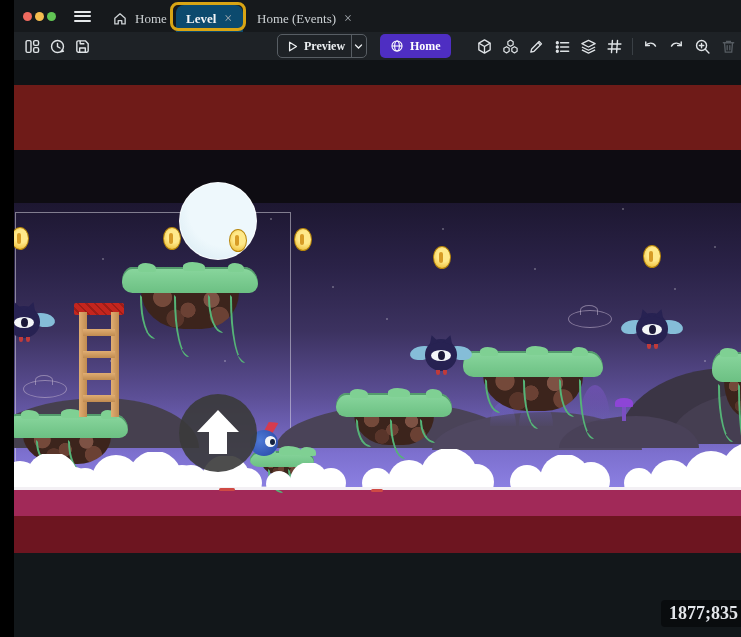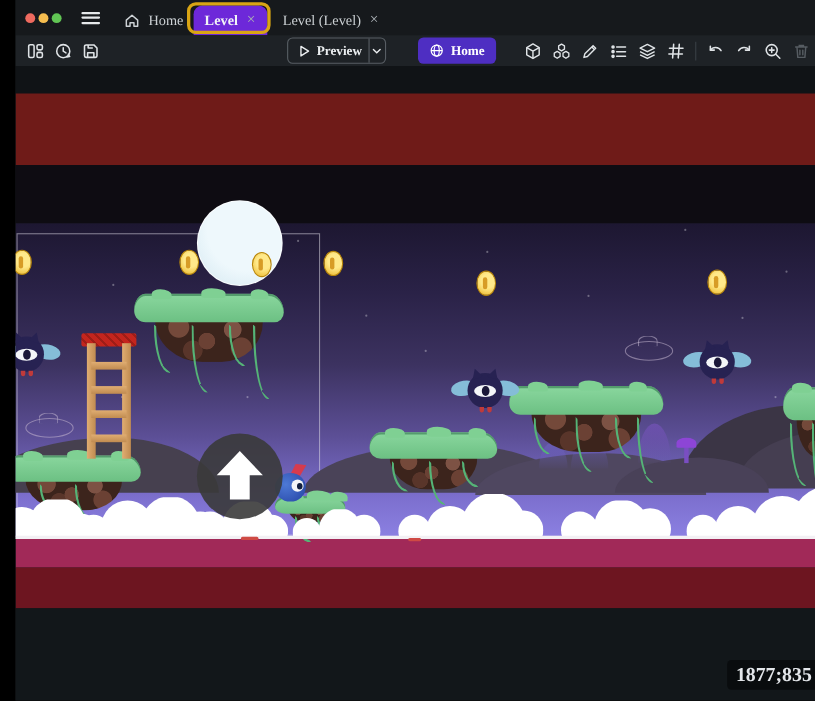--- a/index.html
+++ b/index.html
@@ -11,32 +11,32 @@
   #titlebar{position:absolute;left:0;top:0;width:741px;height:32px;background:#16191c;}
   .tl{position:absolute;top:12px;width:9px;height:9px;border-radius:50%;}
   #tl-close{left:9px;background:#ee6a5f;}
   #tl-min{left:21px;background:#f5bd4f;}
   #tl-max{left:33px;background:#61c554;}
   #hamburger{position:absolute;left:60px;top:11px;width:17px;height:11px;cursor:pointer;}
   #hamburger span{display:block;height:1.8px;background:#e6e9eb;margin-bottom:2.6px;border-radius:1px;}
   .tab{position:absolute;top:5px;height:27px;display:flex;align-items:center;gap:7px;
        color:#ccd1d4;font-size:13px;padding:0 10px;border-radius:8px 8px 0 0;cursor:pointer;}
   #tab-home{left:88px;}
-  #tab-level{left:162px;background:#6d28d9;color:#f2f4f6;font-weight:bold;}
+  #tab-level{left:162px;background:#0c4a6e;color:#f2f4f6;font-weight:bold;}
   #tab-events{left:233px;}
   .tab .close{font-size:14px;color:#a9afb4;font-weight:normal;padding:0 1px;}
   #level-highlight{position:absolute;left:156px;top:2px;width:76px;height:29px;
        border:3px solid var(--gold,#d9a514);border-radius:8px;pointer-events:none;}
   svg.ic{display:block;}
 
   
   #toolbar{position:absolute;left:0;top:32px;width:741px;height:28px;background:#1e2226;}
   #left-icons{position:absolute;left:10px;top:6px;display:flex;gap:8px;}
   .tbtn{width:17px;height:17px;display:flex;align-items:center;justify-content:center;cursor:pointer;}
-  #preview-btn{position:absolute;left:247px;top:2px;height:24px;width:90px;display:flex;align-items:center;
+  #preview-btn{position:absolute;left:263px;top:2px;height:24px;width:90px;display:flex;align-items:center;
       border:1px solid #585e64;border-radius:5px;color:#eceff1;font-size:12px;font-weight:bold;cursor:pointer;}
   #preview-btn .label{padding:0 6px 0 2px;}
   #preview-btn .pv-ic{padding:0 2px 0 7px;}
   #preview-split{width:1px;height:100%;background:#585e64;}
   #preview-chevron{width:21px;display:flex;align-items:center;justify-content:center;height:100%;}
   #share-btn{position:absolute;left:366px;top:2px;height:24px;padding:0 10px;display:flex;align-items:center;gap:6px;
       background:var(--share-purple,#4e2ec2);border-radius:5px;color:#fff;font-size:12px;font-weight:bold;cursor:pointer;}
   #right-icons{position:absolute;left:462px;top:6px;display:flex;gap:9px;align-items:center;}
   .tb-divider{width:1px;height:17px;background:#3a4045;}
   .dim svg *{stroke:#565c62 !important;}
@@ -135,21 +135,21 @@
       <span>Home</span>
     </div>
 
     <div class="tab" id="tab-level">
       <span>Level</span>
       <span class="close">×</span>
     </div>
     <div id="level-highlight"></div>
 
     <div class="tab" id="tab-events">
-      <span>Level (Level)</span>
+      <span>Home (Events)</span>
       <span class="close">×</span>
     </div>
   </div>
 
   <div id="toolbar">
     <div id="left-icons">
       <span class="tbtn">
         <svg class="ic" width="17" height="17" viewBox="0 0 18 18">
             <g fill="none" stroke="#dfe3e6" stroke-width="1.5">
           <rect x="2.2" y="2.8" width="5.2" height="12.4" rx="1.5"></rect>

